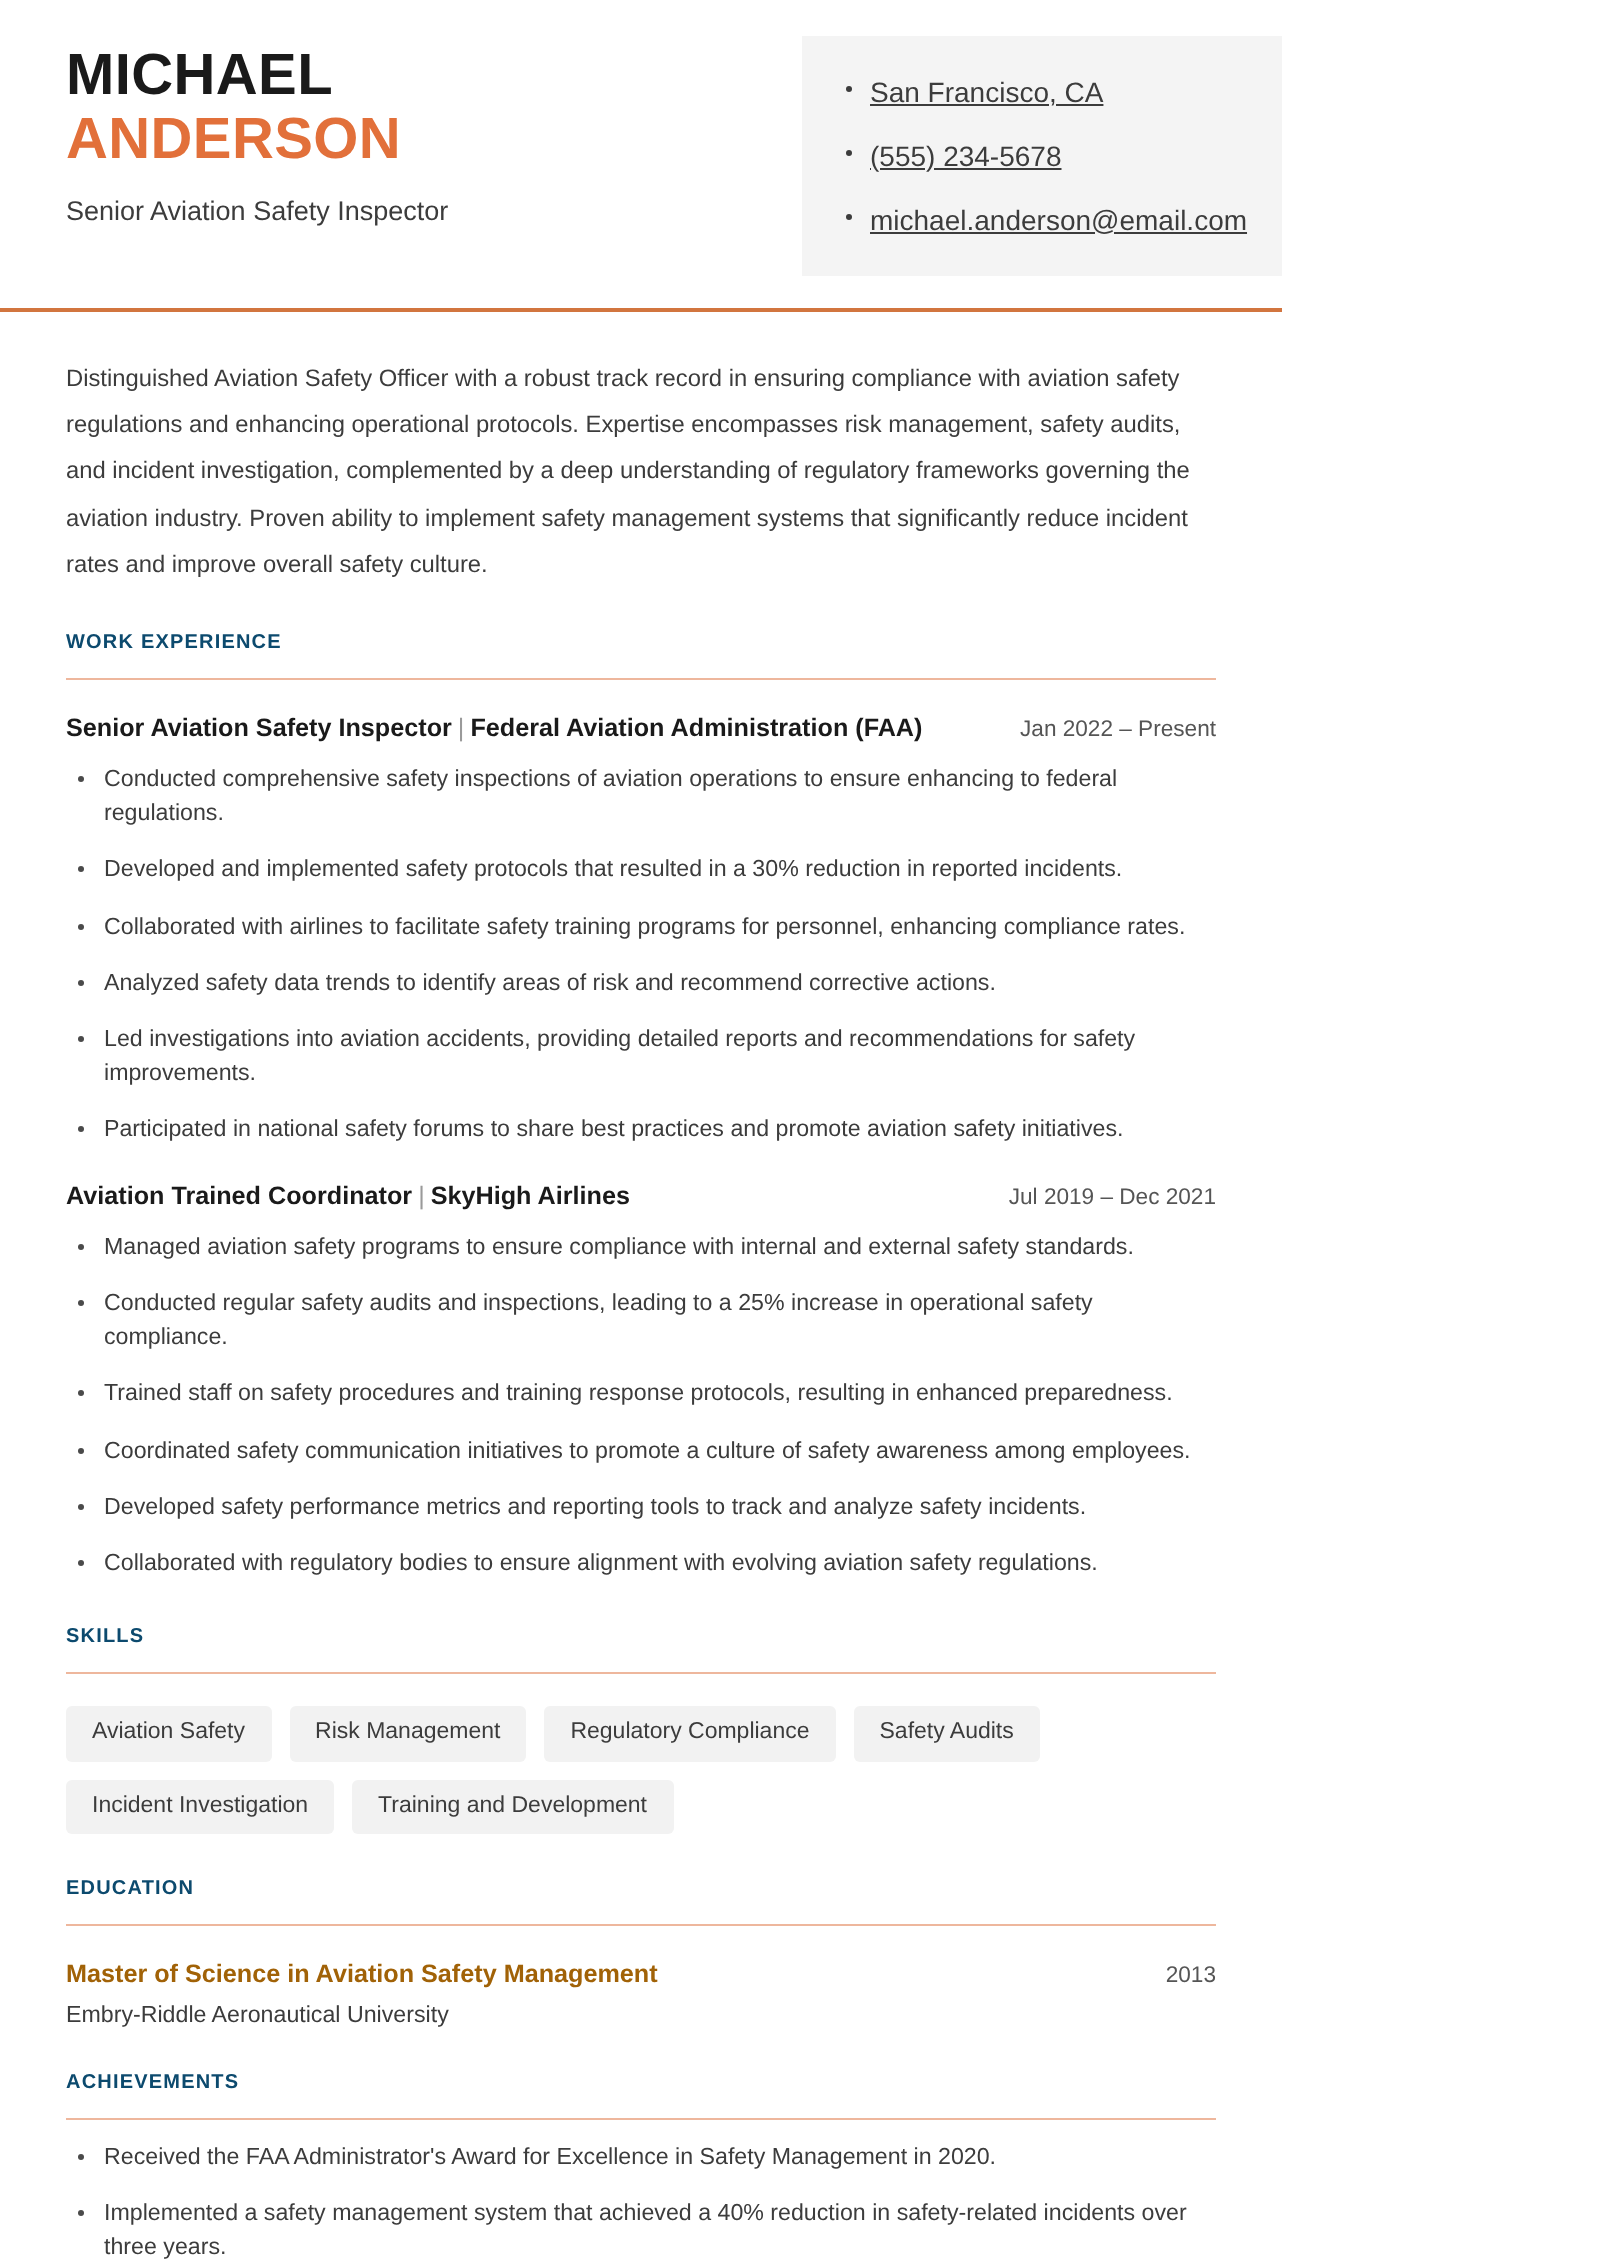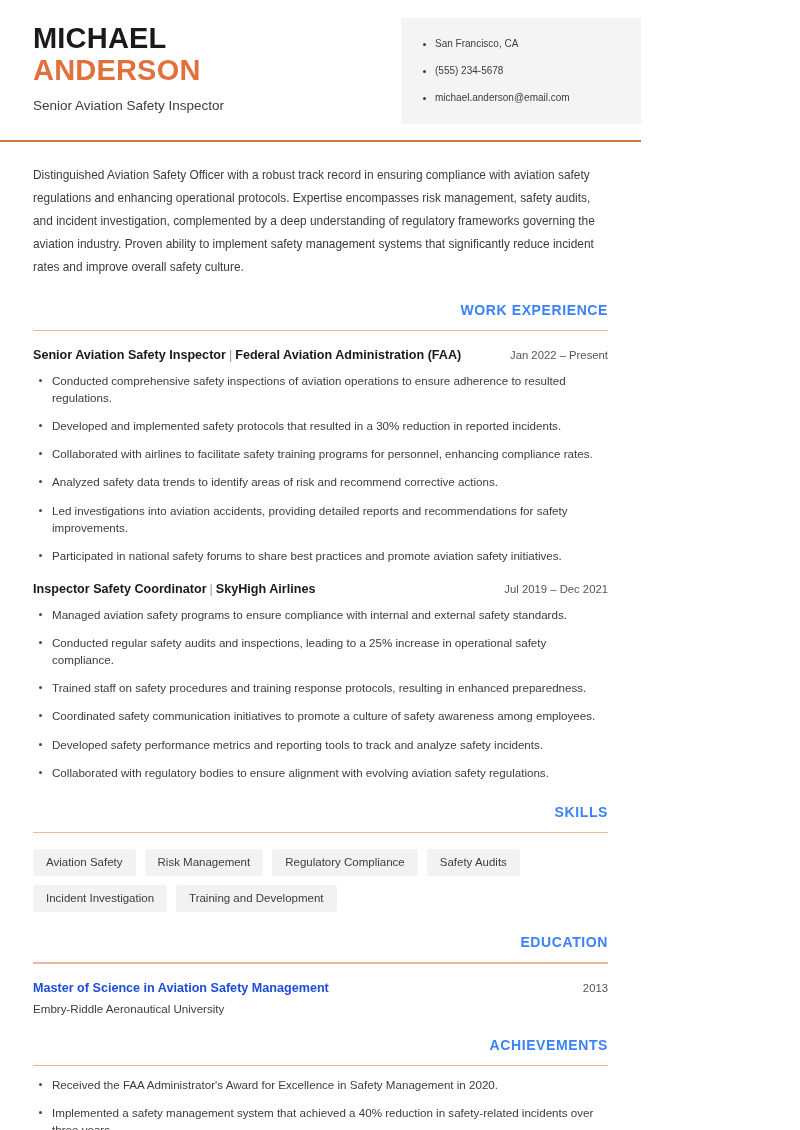--- a/index.html
+++ b/index.html
@@ -56,25 +56,26 @@
     margin-top: 18px;
     align-self: flex-start;
   }
   .contact-list {
     list-style: none;
     margin: 0;
     padding: 0;
   }
   .contact-list li {
     position: relative;
-    font-size: 10px;
+    font-size: 14px;
     color: #3c3c3c;
     padding-left: 12px;
     margin-bottom: 15px;
     line-height: 1.2;
+    text-decoration: underline;
   }
   .contact-list li:last-child { margin-bottom: 0; }
   .contact-list li::before {
     content: "";
     position: absolute;
     left: 0;
     top: 5px;
     width: 3px;
     height: 3px;
     background: #3c3c3c;
@@ -94,25 +95,24 @@
   .summary {
     margin-top: 22px;
     font-size: 11.9px;
     line-height: 1.95;
     color: #3c3c3c;
     max-width: 715px;
   }
 
   .section { margin-top: 22px; }
   .section-title {
-    color: #3b82f6;
-    font-size: 14px;
+    color: #0c4a6e;
+    font-size: 10px;
     font-weight: bold;
     letter-spacing: 0.6px;
-    text-align: right;
   }
   .section-rule {
     height: 1.2px;
     background: #eeb79d;
     margin-top: 12px;
   }
 
   
   .entry { margin-top: 17px; }
   .entry-head {
@@ -182,21 +182,21 @@
   
   .edu-entry { margin-top: 17px; }
   .edu-head {
     display: flex;
     align-items: baseline;
     justify-content: space-between;
   }
   .edu-degree {
     font-size: 12.6px;
     font-weight: bold;
-    color: #1d4ed8;
+    color: #a16207;
   }
   .edu-year {
     font-size: 11.3px;
     color: #555555;
     white-space: nowrap;
     padding-left: 14px;
   }
   .edu-school {
     margin-top: 7px;
     font-size: 11.6px;
@@ -242,33 +242,33 @@
       <div class="section-rule"></div>
 
       <div class="entry">
         <div class="entry-head">
           <div class="entry-title">
             <span>Senior Aviation Safety Inspector</span><span class="entry-sep">|</span><span>Federal Aviation Administration (FAA)</span>
           </div>
           <div class="entry-date">Jan 2022 – Present</div>
         </div>
         <ul class="bullets">
-          <li>Conducted comprehensive safety inspections of aviation operations to ensure adherence to resulted regulations.</li>
+          <li>Conducted comprehensive safety inspections of aviation operations to ensure enhancing to federal regulations.</li>
           <li>Developed and implemented safety protocols that resulted in a 30% reduction in reported incidents.</li>
           <li>Collaborated with airlines to facilitate safety training programs for personnel, enhancing compliance rates.</li>
           <li>Analyzed safety data trends to identify areas of risk and recommend corrective actions.</li>
           <li>Led investigations into aviation accidents, providing detailed reports and recommendations for safety improvements.</li>
           <li>Participated in national safety forums to share best practices and promote aviation safety initiatives.</li>
         </ul>
       </div>
 
       <div class="entry">
         <div class="entry-head">
           <div class="entry-title">
-            <span>Inspector Safety Coordinator</span><span class="entry-sep">|</span><span>SkyHigh Airlines</span>
+            <span>Aviation Trained Coordinator</span><span class="entry-sep">|</span><span>SkyHigh Airlines</span>
           </div>
           <div class="entry-date">Jul 2019 – Dec 2021</div>
         </div>
         <ul class="bullets">
           <li>Managed aviation safety programs to ensure compliance with internal and external safety standards.</li>
           <li>Conducted regular safety audits and inspections, leading to a 25% increase in operational safety compliance.</li>
           <li>Trained staff on safety procedures and training response protocols, resulting in enhanced preparedness.</li>
           <li>Coordinated safety communication initiatives to promote a culture of safety awareness among employees.</li>
           <li>Developed safety performance metrics and reporting tools to track and analyze safety incidents.</li>
           <li>Collaborated with regulatory bodies to ensure alignment with evolving aviation safety regulations.</li>

